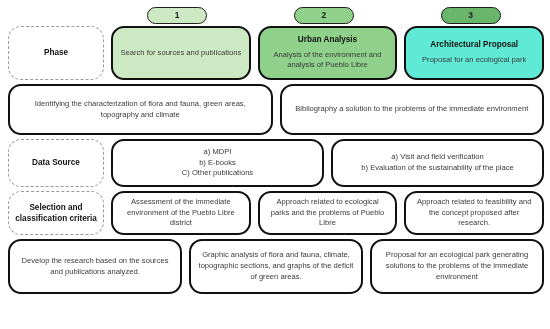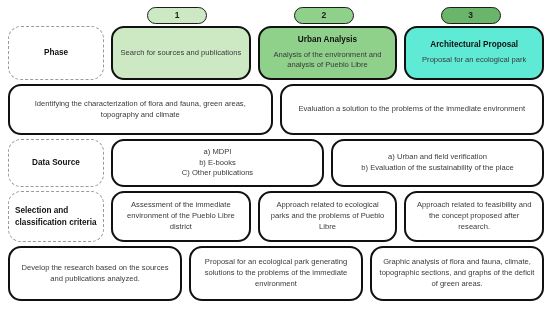--- a/index.html
+++ b/index.html
@@ -67,21 +67,21 @@
   }
   .rowlabel {
     width: 96px;
     flex: 0 0 96px;
     margin-right: 7px;
     border: 1.2px dashed #9a9a9a;
     border-radius: 13px;
     display: flex;
     align-items: center;
     justify-content: center;
-    text-align: left;
+    text-align: center;
     font-size: 8.2px;
     font-weight: bold;
     color: #111111;
     line-height: 1.38;
     box-sizing: border-box;
     padding: 2px 6px;
   }
   .cell {
     flex: 1 1 0;
     margin-right: 7px;
@@ -116,21 +116,21 @@
 
   
   .phase-1 { background: #cde9c4; }
   .phase-2 { background: #8fd08a; }
   .phase-3 { background: #5eead4; }
 
   
   .row-phase     { height: 54px; }
   .row-objective { height: 51px; }
   .row-source    { height: 48px; }
-  .row-criteria  { height: 51px; }
+  .row-criteria  { height: 44px; }
   .row-results   { height: 55px; }
 </style>
 </head>
 <body>
 
 <div id="matrix">
 
   <div class="header-row">
     <div class="rowlabel-spacer"></div>
     <div class="header-cell">
@@ -166,33 +166,33 @@
       <div class="cell-title">Architectural Proposal</div>
       <div class="cell-text">Proposal for an ecological park</div>
     </div>
   </div>
 
   <div class="grid-row row-objective">
     <div class="cell">
       <div class="cell-text">Identifying  the characterization of  flora and fauna, green areas, topography and climate</div>
     </div>
     <div class="cell">
-      <div class="cell-text">Evaluation a solution to the problems of the immediate environment</div>
+      <div class="cell-text">Bibliography a solution to the problems of the immediate environment</div>
     </div>
   </div>
 
   <div class="grid-row row-source">
     <div class="rowlabel">Data Source</div>
     <div class="cell">
       <div class="cell-text multi">a) MDPI
 b) E-books
 C) Other publications</div>
     </div>
     <div class="cell">
-      <div class="cell-text multi">a) Urban and field verification
+      <div class="cell-text multi">a) Visit and field verification
 b) Evaluation of the sustainability of the place</div>
     </div>
   </div>
 
   <div class="grid-row row-criteria">
     <div class="rowlabel">Selection and classification criteria</div>
     <div class="cell">
       <div class="cell-text">Assessment of the immediate environment of the Pueblo Libre district</div>
     </div>
     <div class="cell">
@@ -201,20 +201,20 @@
     <div class="cell">
       <div class="cell-text">Approach related to feasibility and the concept proposed after research.</div>
     </div>
   </div>
 
   <div class="grid-row row-results">
     <div class="cell">
       <div class="cell-text">Develop the research based on the sources and publications analyzed.</div>
     </div>
     <div class="cell">
+      <div class="cell-text">Graphic analysis of flora and fauna, climate, topographic sections, and graphs of the deficit of green areas.</div>
+    </div>
+    <div class="cell">
       <div class="cell-text">Proposal for an ecological park generating solutions to the problems of the immediate environment</div>
     </div>
-    <div class="cell">
-      <div class="cell-text">Graphic analysis of flora and fauna, climate, topographic sections, and graphs of the deficit of green areas.</div>
-    </div>
   </div>
 
 </div>
 
 </body></html>

